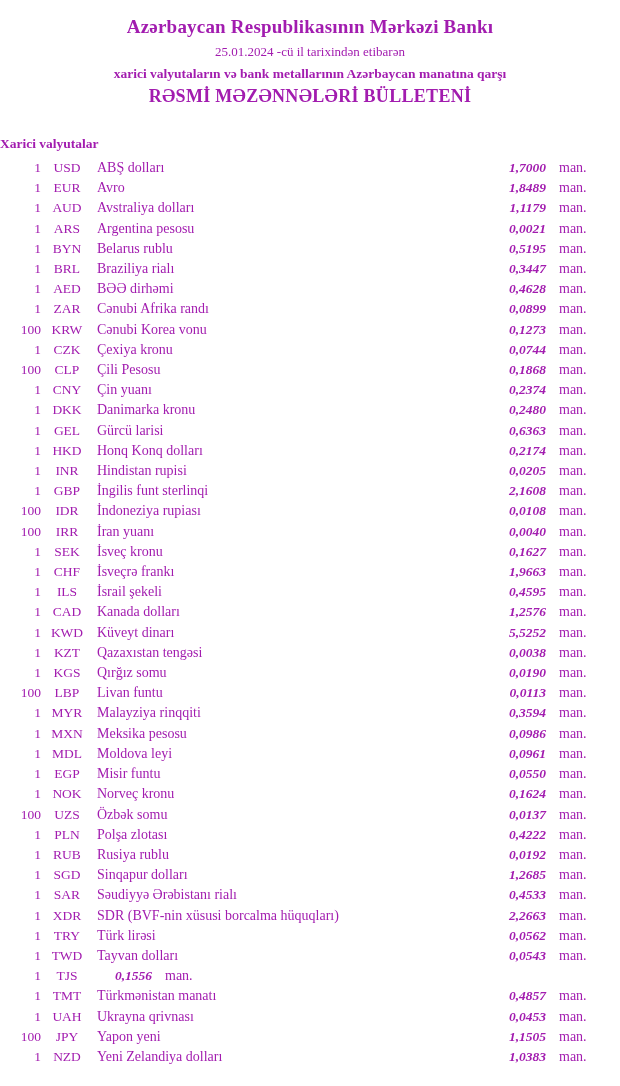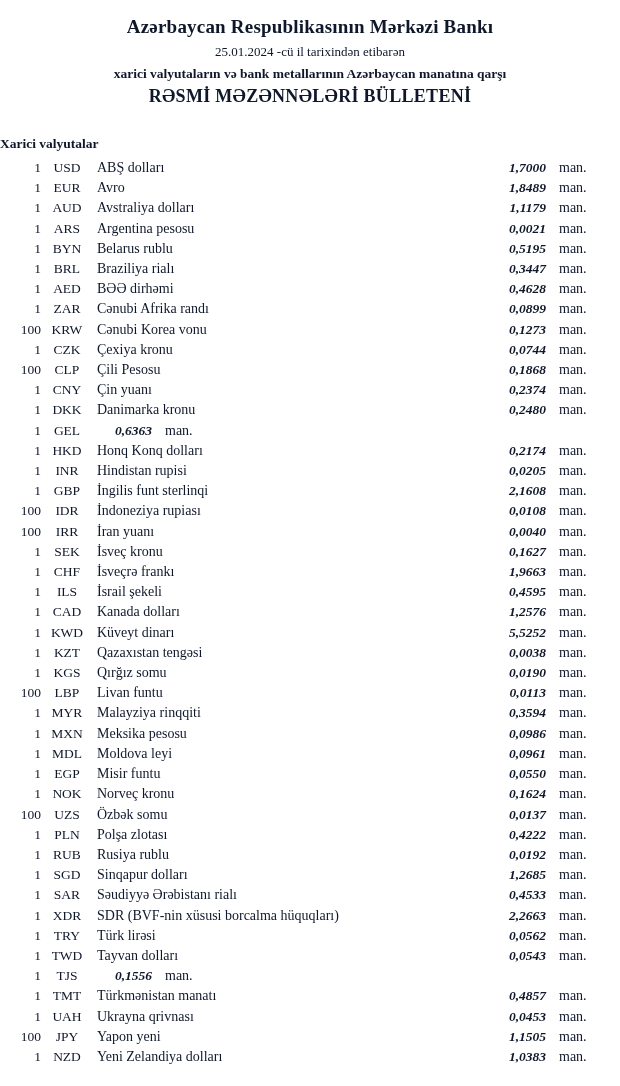--- a/index.html
+++ b/index.html
@@ -5,21 +5,21 @@
   html, body {
     margin: 0;
     padding: 0;
     background: #ffffff;
   }
   .page {
     position: relative;
     width: 620px;
     height: 1086px;
     background: #ffffff;
-    color: #0f172a;
+    color: #a21caf;
     font-family: "Liberation Serif", "DejaVu Serif", serif;
     overflow: hidden;
   }
   .header {
     padding-top: 13px;
     text-align: center;
   }
   .bank-name {
     font-size: 19px;
     font-weight: 700;
@@ -208,20 +208,21 @@
     <span class="qty">1</span>
     <span class="code">DKK</span>
     <span class="name">Danimarka kronu</span>
     <span class="rate">0,2480</span>
     <span class="unit">man.</span>
   </div>
 
   <div class="row">
     <span class="qty">1</span>
     <span class="code">GEL</span>
+    <span class="name">Gürcü larisi</span>
     <span class="rate">0,6363</span>
     <span class="unit">man.</span>
   </div>
 
   <div class="row">
     <span class="qty">1</span>
     <span class="code">HKD</span>
     <span class="name">Honq Konq dolları</span>
     <span class="rate">0,2174</span>
     <span class="unit">man.</span>

